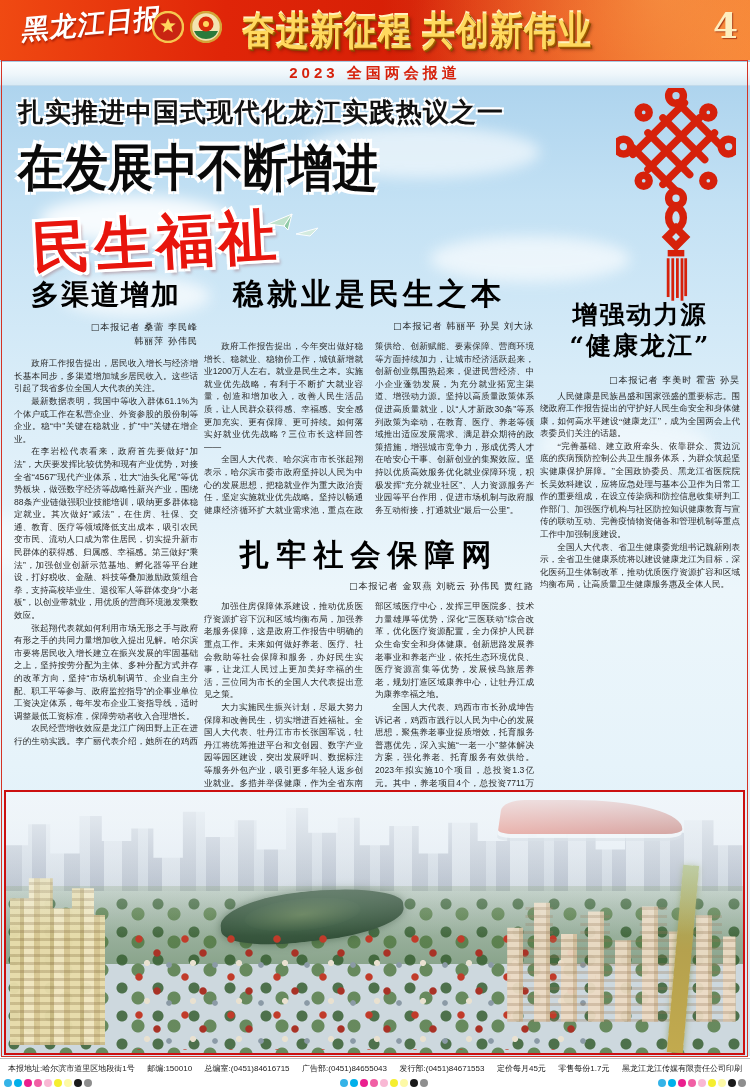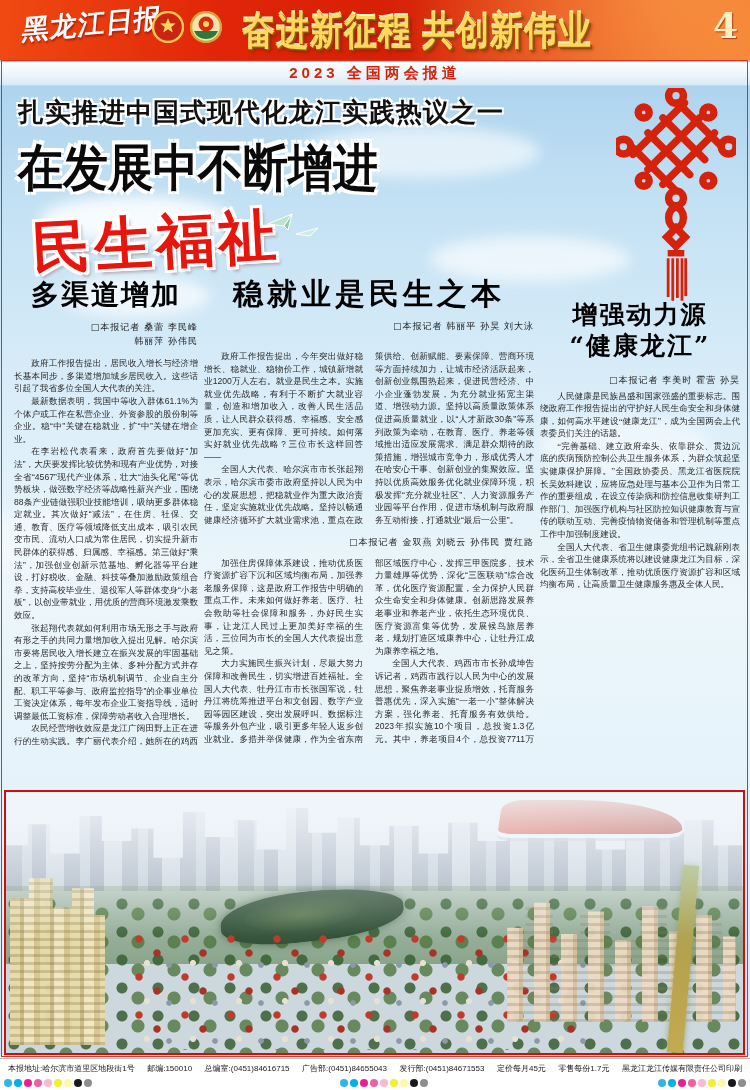--- a/index.html
+++ b/index.html
@@ -97,21 +97,21 @@
   }
   .a-body p{margin:0;text-indent:2em;}
   .two-col{column-count:2;column-gap:12px;}
   .article-left{left:14px;top:278px;width:184px;height:510px;}
   .article-left .a-title{font-size:28px;letter-spacing:2px;}
   .article-left .a-byline{margin-top:9px;}
   .article-left .a-body{margin-top:9px;height:392px;}
   .article-mid{left:204px;top:276px;width:330px;height:512px;}
   .mid-title-a{font-size:30px;letter-spacing:4px;}
   .mid-byline-a{margin-top:7px;}
-  .mid-body-a{margin-top:17px;height:180px;}
+  .mid-body-a{margin-top:7px;height:180px;}
   .mid-title-b{font-size:30px;letter-spacing:7px;margin-top:17px;}
   .mid-byline-b{margin-top:6px;}
   .mid-body-b{margin-top:7px;height:196px;}
   .article-right{left:540px;top:300px;width:200px;height:488px;}
   .article-right .a-title{font-size:25px;letter-spacing:2px;}
   .article-right .a-byline{margin-top:13px;}
   .article-right .a-body{margin-top:2px;height:392px;font-family:Liberation Serif, serif;}
   
   .photo{
     position:absolute;left:4px;top:790px;width:741px;height:265px;z-index:10;
@@ -288,20 +288,21 @@
   </div>
 
   <div class="article article-mid">
     <div class="a-title mid-title-a">稳就业是民生之本</div>
     <div class="a-byline mid-byline-a">□本报记者 韩丽平 孙昊 刘大泳</div>
     <div class="a-body two-col mid-body-a">
       <p>政府工作报告提出，今年突出做好稳增长、稳就业、稳物价工作，城镇新增就业1200万人左右。就业是民生之本。实施就业优先战略，有利于不断扩大就业容量，创造和增加收入，改善人民生活品质，让人民群众获得感、幸福感、安全感更加充实、更有保障、更可持续。如何落实好就业优先战略？三位市长这样回答——</p>
       <p>全国人大代表、哈尔滨市市长张起翔表示，哈尔滨市委市政府坚持以人民为中心的发展思想，把稳就业作为重大政治责任，坚定实施就业优先战略。坚持以畅通健康经济循环扩大就业需求池，重点在政策供给、创新赋能、要素保障、营商环境等方面持续加力，让城市经济活跃起来，创新创业氛围热起来，促进民营经济、中小企业蓬勃发展，为充分就业拓宽主渠道、增强动力源。坚持以高质量政策体系促进高质量就业，以“人才新政30条”等系列政策为牵动，在教育、医疗、养老等领域推出适应发展需求、满足群众期待的政策措施，增强城市竞争力，形成优秀人才在哈安心干事、创新创业的集聚效应。坚持以优质高效服务优化就业保障环境，积极发挥“充分就业社区”、人力资源服务产业园等平台作用，促进市场机制与政府服务互动衔接，打通就业“最后一公里”。</p>
 
     </div>
+    <div class="a-title mid-title-b">扎牢社会保障网</div>
     <div class="a-byline mid-byline-b">□本报记者 金双燕 刘晓云 孙伟民 贾红路</div>
     <div class="a-body two-col mid-body-b">
       <p>加强住房保障体系建设，推动优质医疗资源扩容下沉和区域均衡布局，加强养老服务保障，这是政府工作报告中明确的重点工作。未来如何做好养老、医疗、社会救助等社会保障和服务，办好民生实事，让龙江人民过上更加美好幸福的生活，三位同为市长的全国人大代表提出意见之策。</p>
       <p>大力实施民生振兴计划，尽最大努力保障和改善民生，切实增进百姓福祉。全国人大代表、牡丹江市市长张国军说，牡丹江将统筹推进平台和文创园、数字产业园等园区建设，突出发展呼叫、数据标注等服务外包产业，吸引更多年轻人返乡创业就业。多措并举保健康，作为全省东南部区域医疗中心，发挥三甲医院多、技术力量雄厚等优势，深化“三医联动”综合改革，优化医疗资源配置，全力保护人民群众生命安全和身体健康。创新思路发展养老事业和养老产业，依托生态环境优良、医疗资源富集等优势，发展候鸟旅居养老，规划打造区域康养中心，让牡丹江成为康养幸福之地。</p>
       <p>全国人大代表、鸡西市市长孙成坤告诉记者，鸡西市践行以人民为中心的发展思想，聚焦养老事业提质增效，托育服务普惠优先，深入实施“一老一小”整体解决方案，强化养老、托育服务有效供给。2023年拟实施10个项目，总投资1.3亿元。其中，养老项目4个，总投资7711万元；托育项目6个，总投资5289万元。同时，以“一门受理、协同办理、部门转办、高效反馈”为目标，聚焦社会救助，完善工作网络，“兜”住底线困难群体，“保”住基本民生。</p>
 
     </div>
   </div>
 
   <div class="article article-right">

